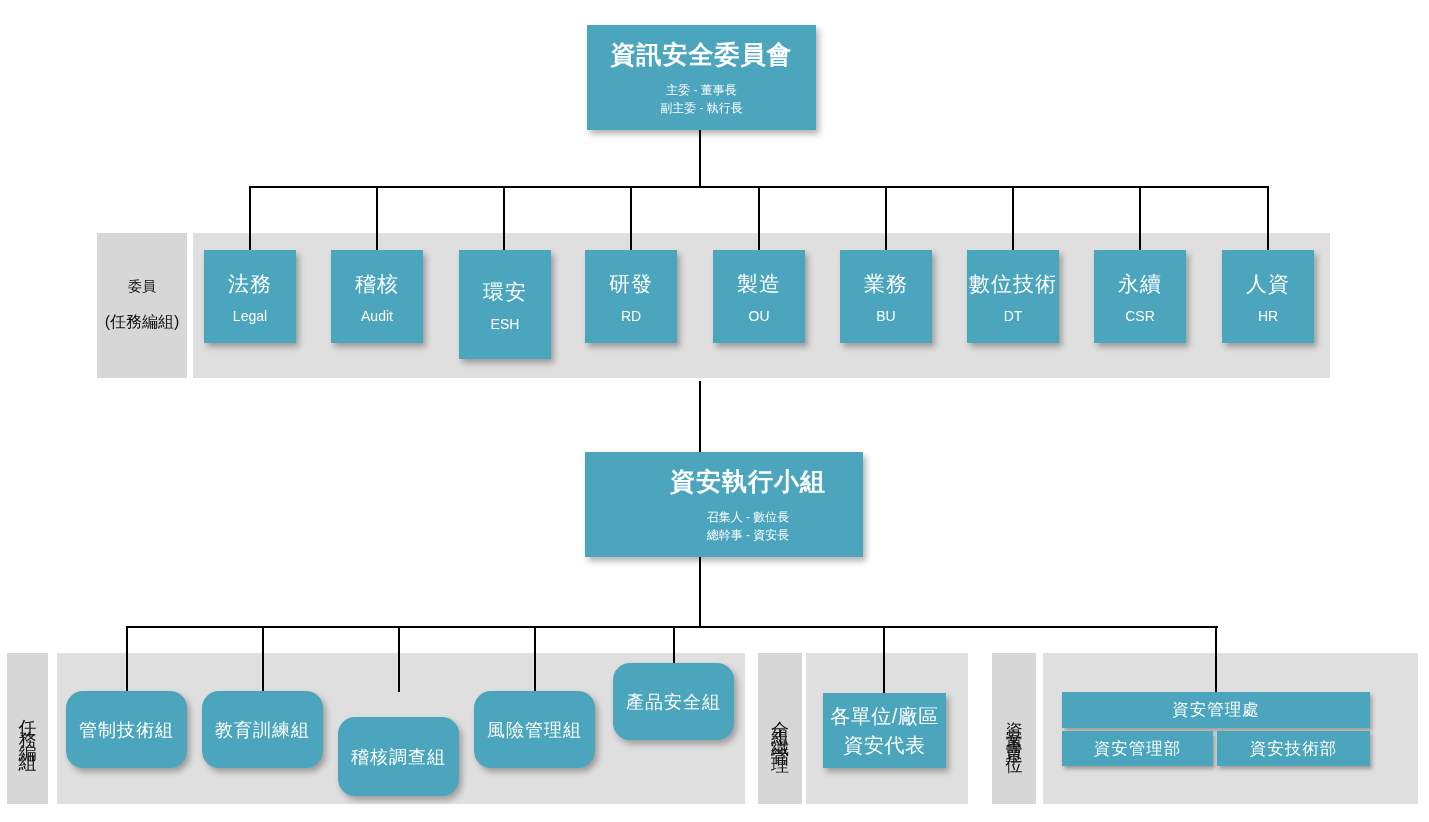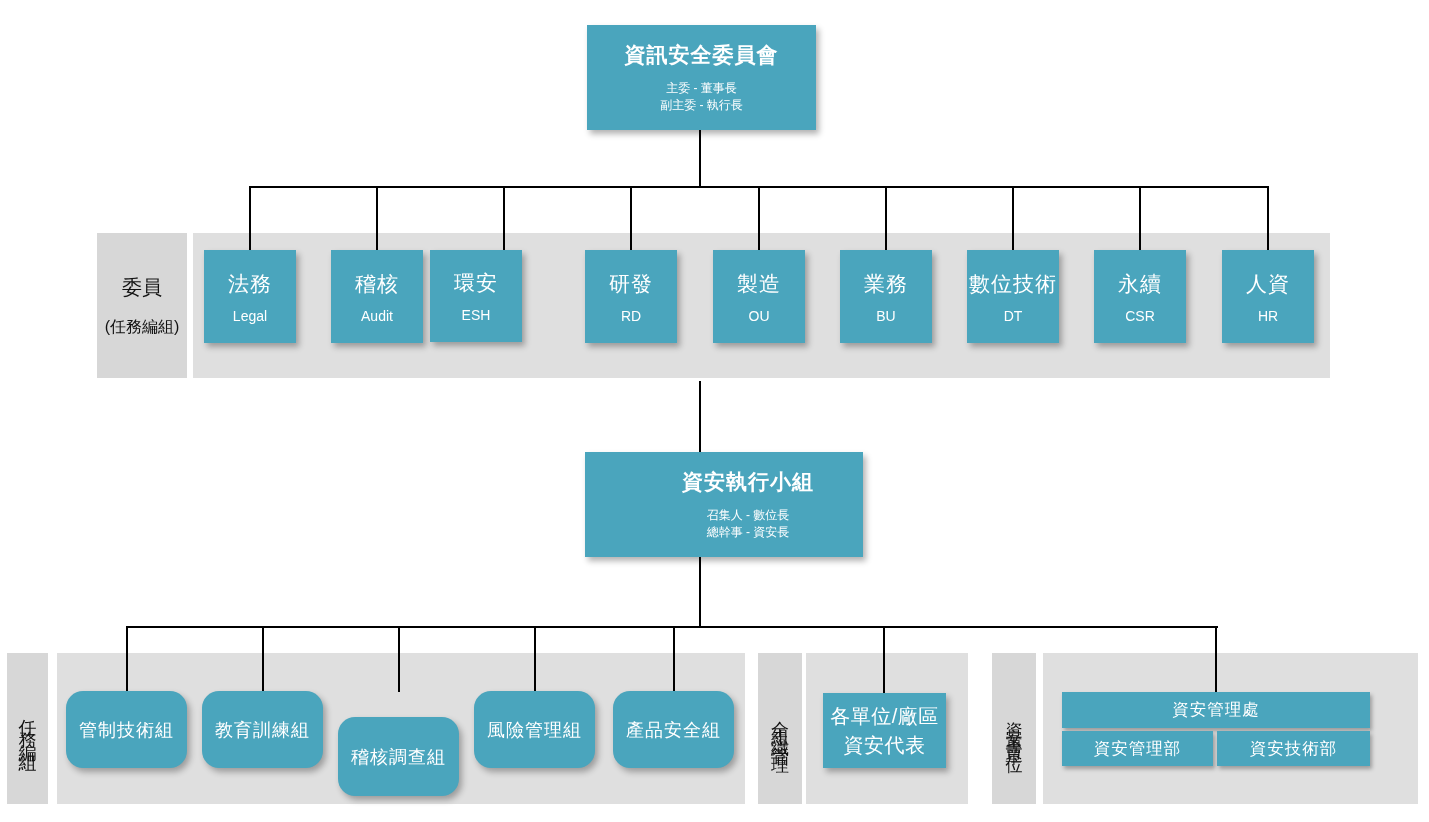--- a/index.html
+++ b/index.html
@@ -28,21 +28,21 @@
   .row-label {
     position: absolute;
     background: #d7d7d7;
     display: flex;
     flex-direction: column;
     align-items: center;
     justify-content: center;
     color: #111111;
     text-align: center;
   }
-  .row-label .l1 { font-size: 20px; }
+  .row-label .l1 { font-size: 14px; }
   .row-label .l2 { font-size: 16px; margin-top: 16px; white-space: nowrap; }
   .vlabel {
     position: absolute;
     background: #d7d7d7;
     display: flex;
     align-items: center;
     justify-content: center;
   }
   .vlabel span {
     writing-mode: vertical-lr;
@@ -59,21 +59,21 @@
     background: #4aa5bd;
     color: #ffffff;
     display: flex;
     flex-direction: column;
     align-items: center;
     justify-content: center;
     text-align: center;
     box-shadow: 3px 4px 6px rgba(0,0,0,0.30);
   }
   .node .title {
-    font-size: 21px;
+    font-size: 25px;
     font-weight: bold;
     letter-spacing: 1px;
   }
   .node .sub {
     font-size: 12px;
     line-height: 1.45;
     margin-top: 11px;
   }
   .member .zh { font-size: 21px; letter-spacing: 1px; }
   .member .en { font-size: 14px; margin-top: 10px; }
@@ -144,21 +144,21 @@
   </div>
 
   <div class="node member" style="left:204px; top:250px; width:92px; height:93px;">
     <div class="zh">法務</div>
     <div class="en">Legal</div>
   </div>
   <div class="node member" style="left:331px; top:250px; width:92px; height:93px;">
     <div class="zh">稽核</div>
     <div class="en">Audit</div>
   </div>
-  <div class="node member" style="left:430px; top:250px; width:92px; height:92px;text-align:center;">
+  <div class="node member" style="left:459px; top:250px; width:92px; height:109px;text-align:center;">
     <div class="zh">環安</div>
     <div class="en">ESH</div>
   </div>
   <div class="node member" style="left:585px; top:250px; width:92px; height:93px;">
     <div class="zh">研發</div>
     <div class="en">RD</div>
   </div>
   <div class="node member" style="left:713px; top:250px; width:92px; height:93px;">
     <div class="zh">製造</div>
     <div class="en">OU</div>
@@ -193,21 +193,21 @@
   </div>
   <div class="node task" style="left:202px; top:691px; width:121px; height:77px;">
     <div>教育訓練組</div>
   </div>
   <div class="node task" style="left:338px; top:717px; width:121px; height:79px;">
     <div>稽核調查組</div>
   </div>
   <div class="node task" style="left:474px; top:691px; width:121px; height:77px;">
     <div>風險管理組</div>
   </div>
-  <div class="node task" style="left:613px; top:691px; width:121px; height:77px;">
+  <div class="node task" style="left:613px; top:663px; width:121px; height:77px;">
     <div>產品安全組</div>
   </div>
 
   <div class="node rep" style="left:823px; top:693px; width:123px; height:75px;">
     <div>各單位/廠區</div>
     <div>資安代表</div>
   </div>
 
   <div class="node unit" style="left:1062px; top:692px; width:308px; height:36px;">
     <div>資安管理處</div>

